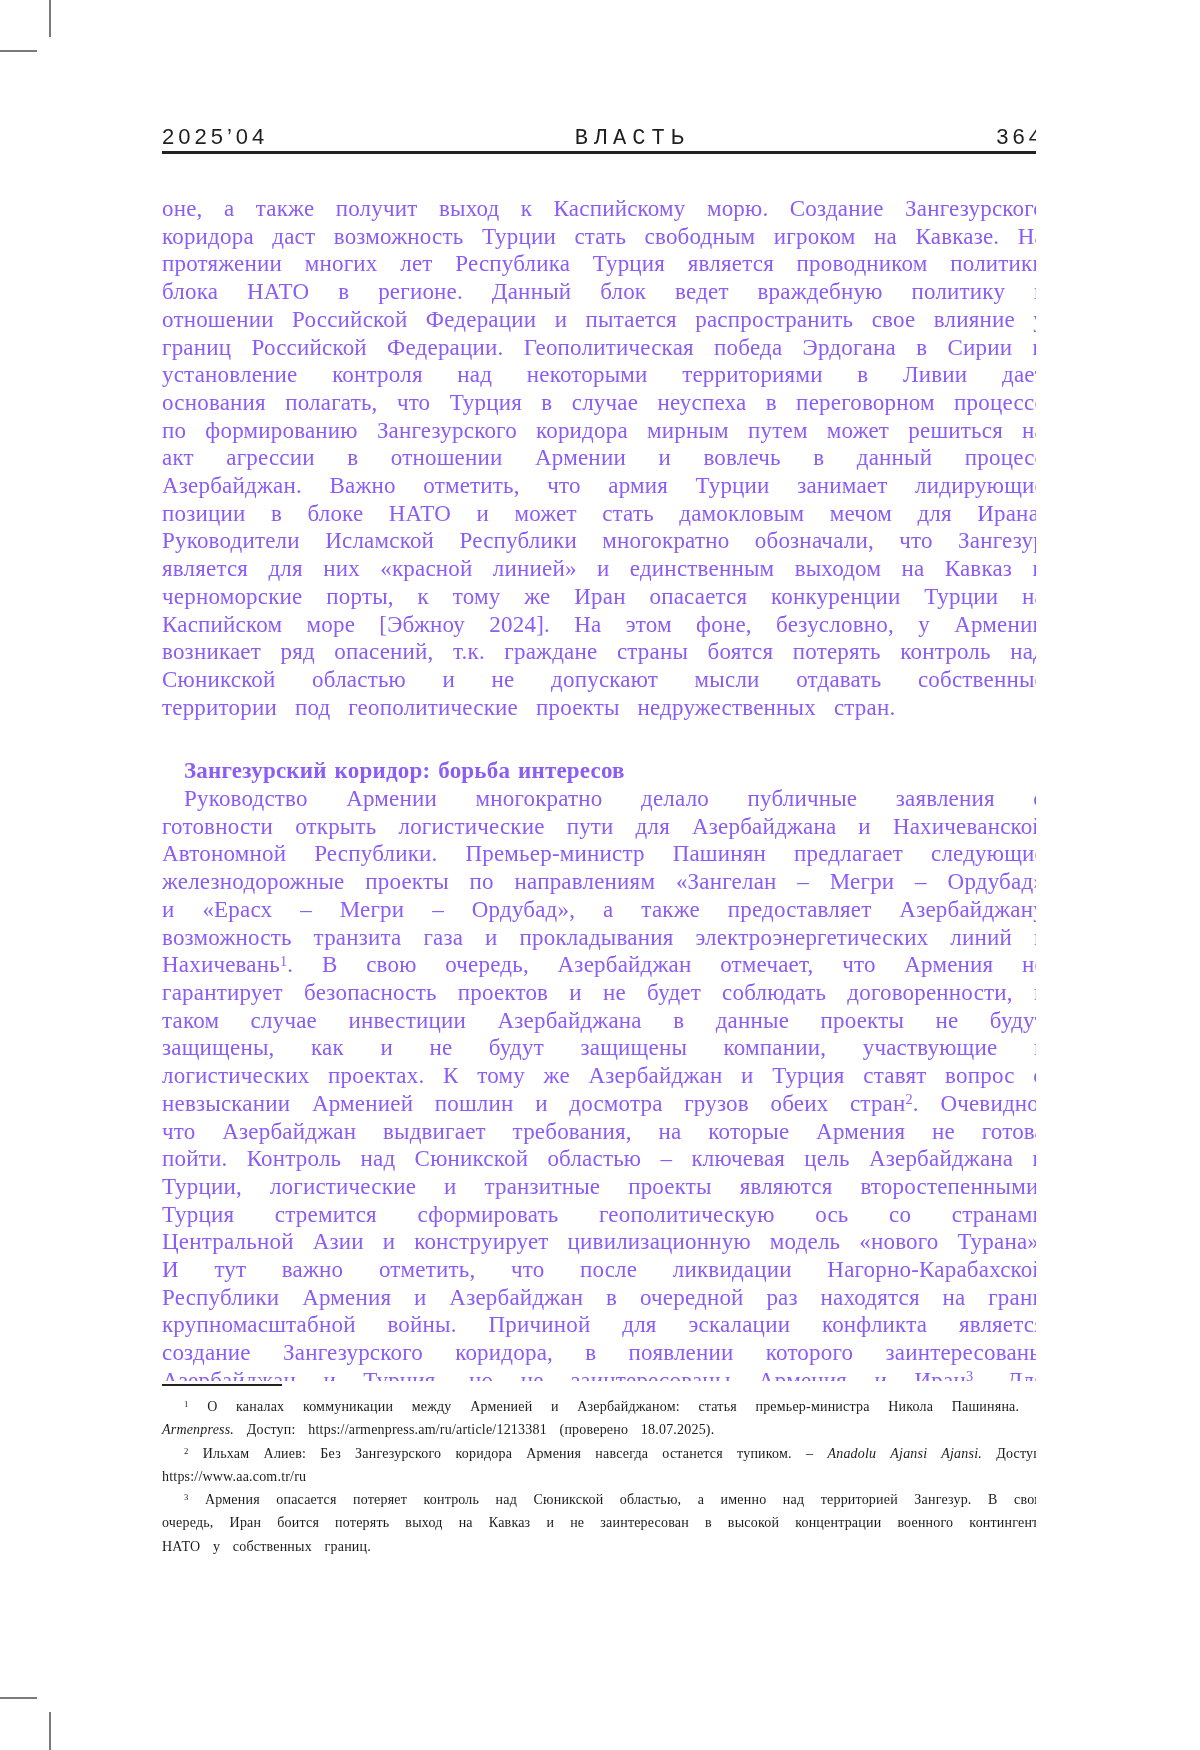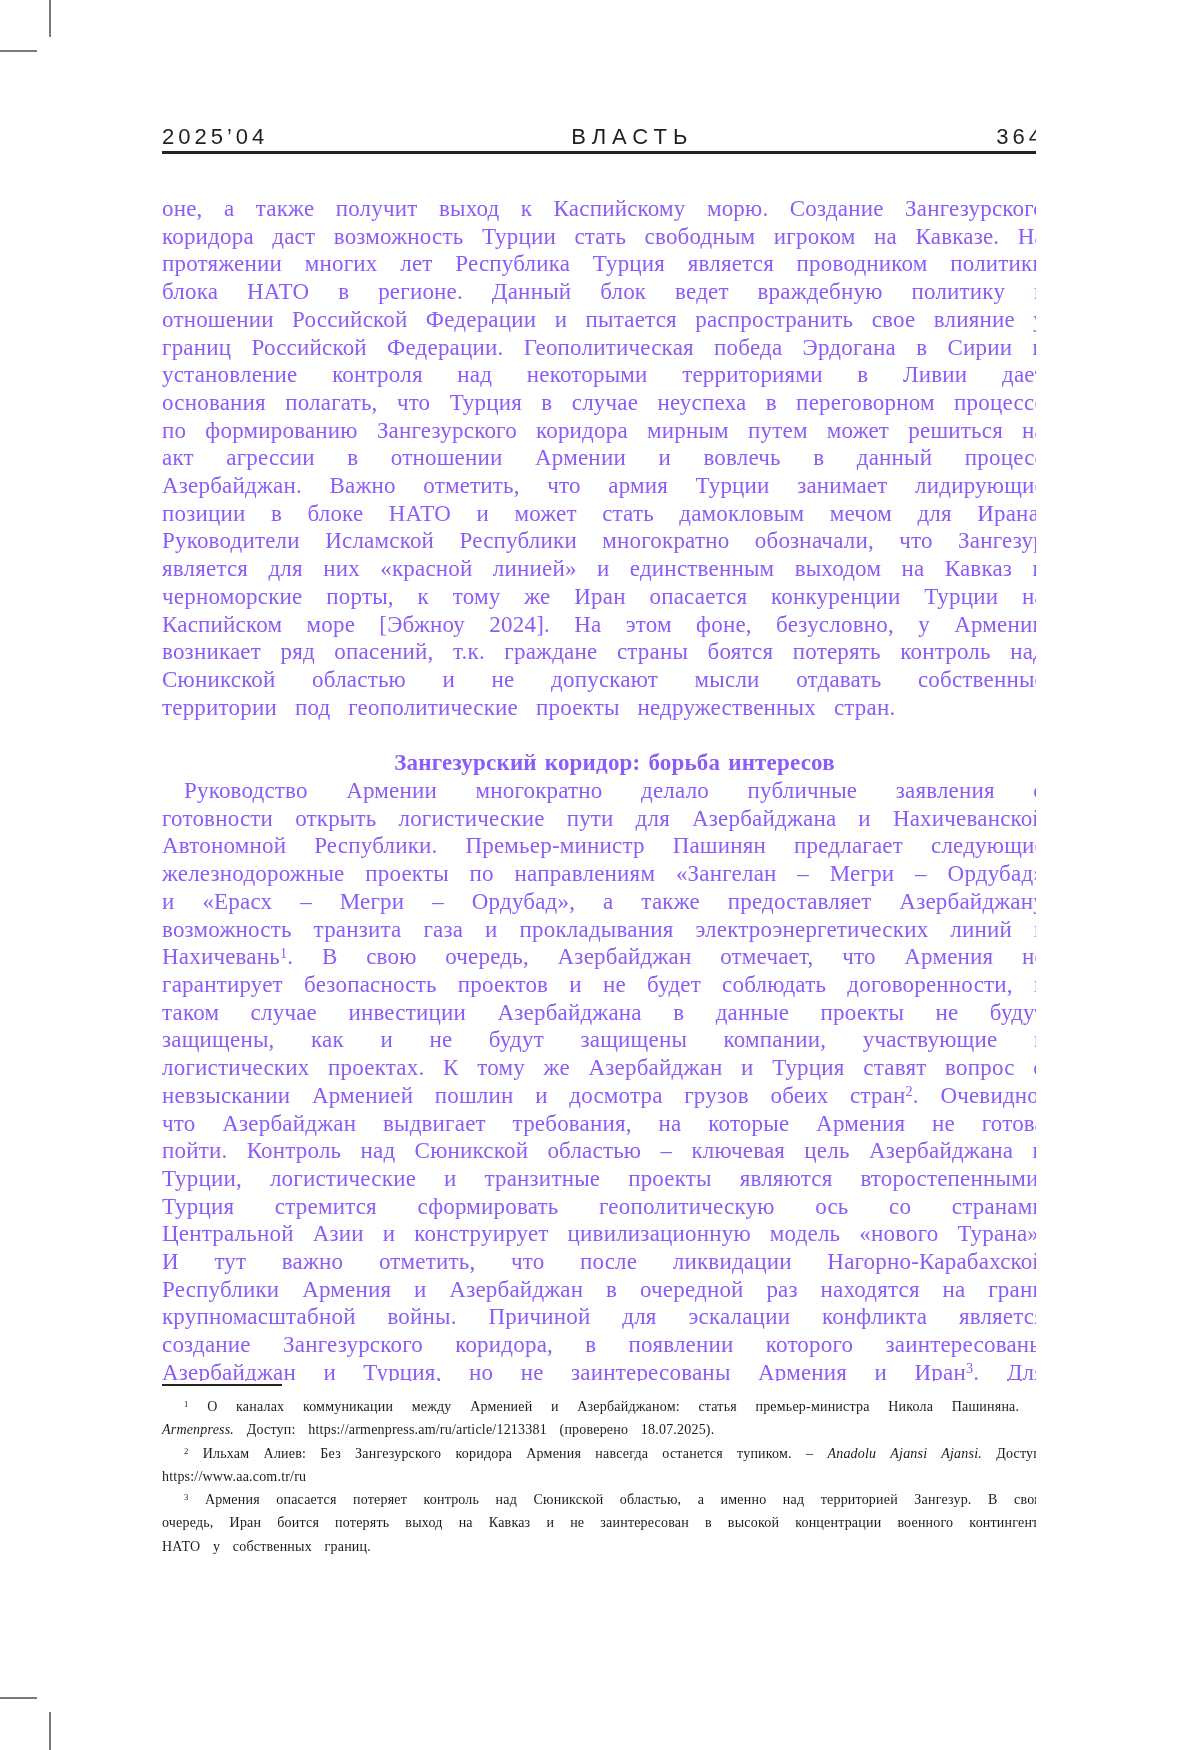--- a/index.html
+++ b/index.html
@@ -23,44 +23,44 @@
 
   
   .running-head{
     position:absolute;left:162px;top:126px;width:883px;
     display:flex;justify-content:space-between;align-items:baseline;
     font-family:"Liberation Sans","DejaVu Sans",sans-serif;
     font-size:22px;line-height:22px;
     color:#1f1f1f;
   }
   .rh-issue,.rh-page{letter-spacing:4px;}
-  .rh-title{letter-spacing:6px;}
+  .rh-title{letter-spacing:6px;font-family:Liberation Mono, monospace;}
   .head-rule{
     position:absolute;left:162px;top:151px;width:883px;height:3px;
     background:#232323;
   }
 
   
   .article{
     position:absolute;left:162px;top:195px;width:883px;
     max-height:1186px;overflow:hidden;
     font-family:"Liberation Serif","DejaVu Serif",serif;
     font-size:23px;line-height:27.7px;
     text-align:justify;
     word-spacing:12px;letter-spacing:0.2px;
     color:#8b5cf6;
   }
   .para{margin:0;}
   .para.indent{text-indent:22px;}
   .section-heading{
-    margin:28px 0 0 0;
+    margin:36px 0 0 0;
     font-size:23px;line-height:27.7px;
     font-weight:bold;
     text-indent:22px;
-    text-align:center;
+    text-align:left;
     word-spacing:2px;
   }
   sup{font-size:0.62em;line-height:0;vertical-align:baseline;position:relative;top:-0.45em;}
 
   
   .footnotes{
     position:absolute;left:162px;top:1384px;width:883px;
     font-family:"Liberation Serif","DejaVu Serif",serif;
     font-size:14px;line-height:23.3px;
     text-align:justify;

